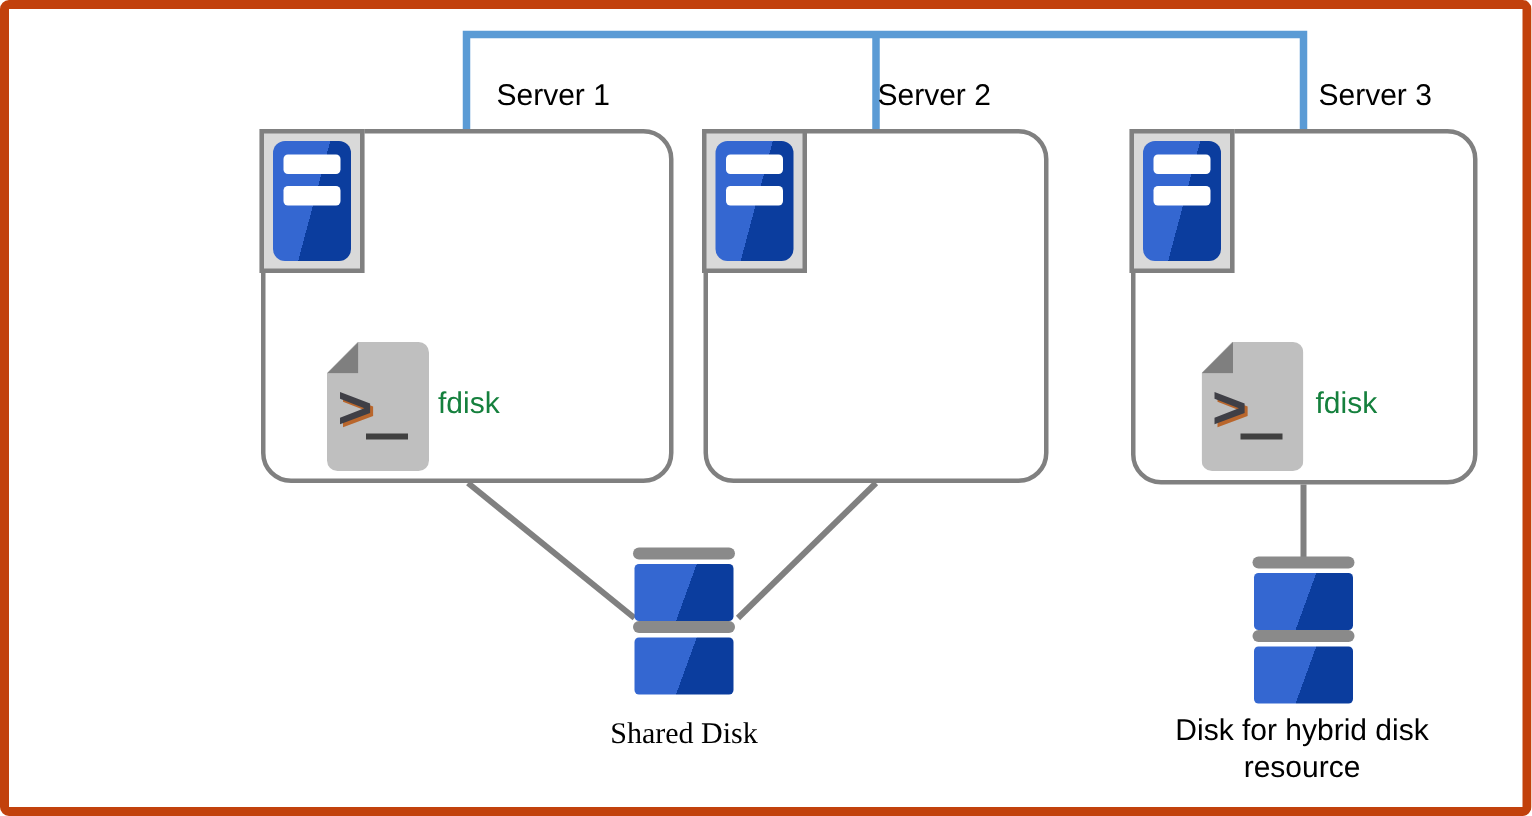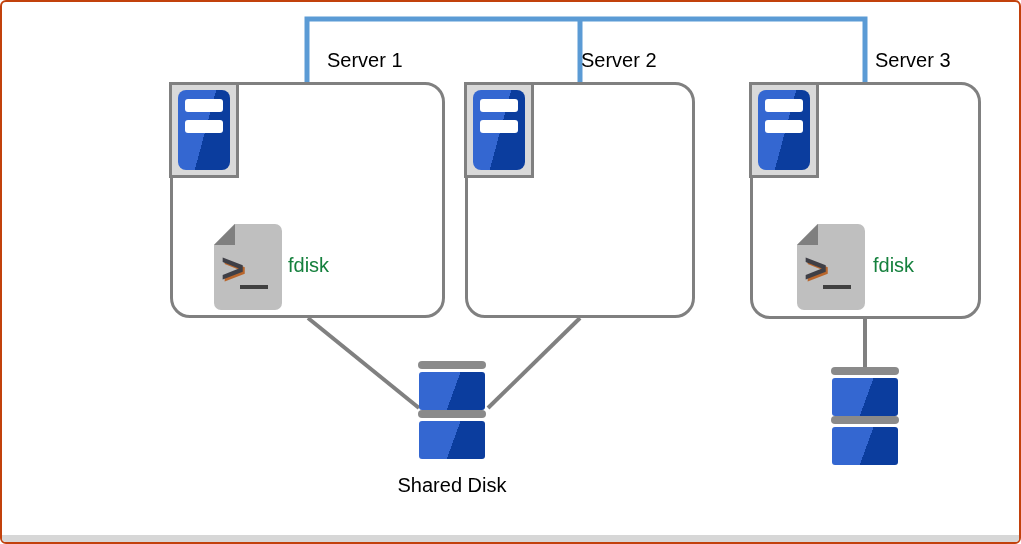--- a/index.html
+++ b/index.html
@@ -3,21 +3,21 @@
 <meta charset="utf-8">
 <style>
   html,body{margin:0;padding:0;background:#ffffff;}
   *{box-sizing:border-box;}
   body{font-family:"Liberation Sans","DejaVu Sans",sans-serif;}
 
   .canvas{
     position:relative;
     width:1021px;height:544px;
     background:#ffffff;
-    border:2px solid #c2410c;
+    border:6px solid #c2410c;
     border-radius:6px;
     overflow:hidden;
   }
   .wires{position:absolute;left:0;top:0;pointer-events:none;}
 
   .net-label{
     position:absolute;
     font-size:20px;line-height:24px;color:#000;
     white-space:nowrap;
   }
@@ -174,18 +174,22 @@
     <div class="platter p2"></div>
   </div>
 
   <div class="disk" style="left:829px;top:365px;">
     <div class="cap c1"></div>
     <div class="platter p1"></div>
     <div class="cap c2"></div>
     <div class="platter p2"></div>
   </div>
 
-  <div class="disk-caption" style="left:330px;top:471px;">
+  <div class="disk-caption" style="left:330px;top:471px;font-family:Liberation Serif, serif;">
     <span>Shared Disk</span>
+  </div>
+  <div class="disk-caption" style="left:742px;top:469px;">
+    <span>Disk for hybrid disk</span>
+    <span>resource</span>
   </div>
 
   <div class="bottom-strip"></div>
 </div>
 
 </body></html>

